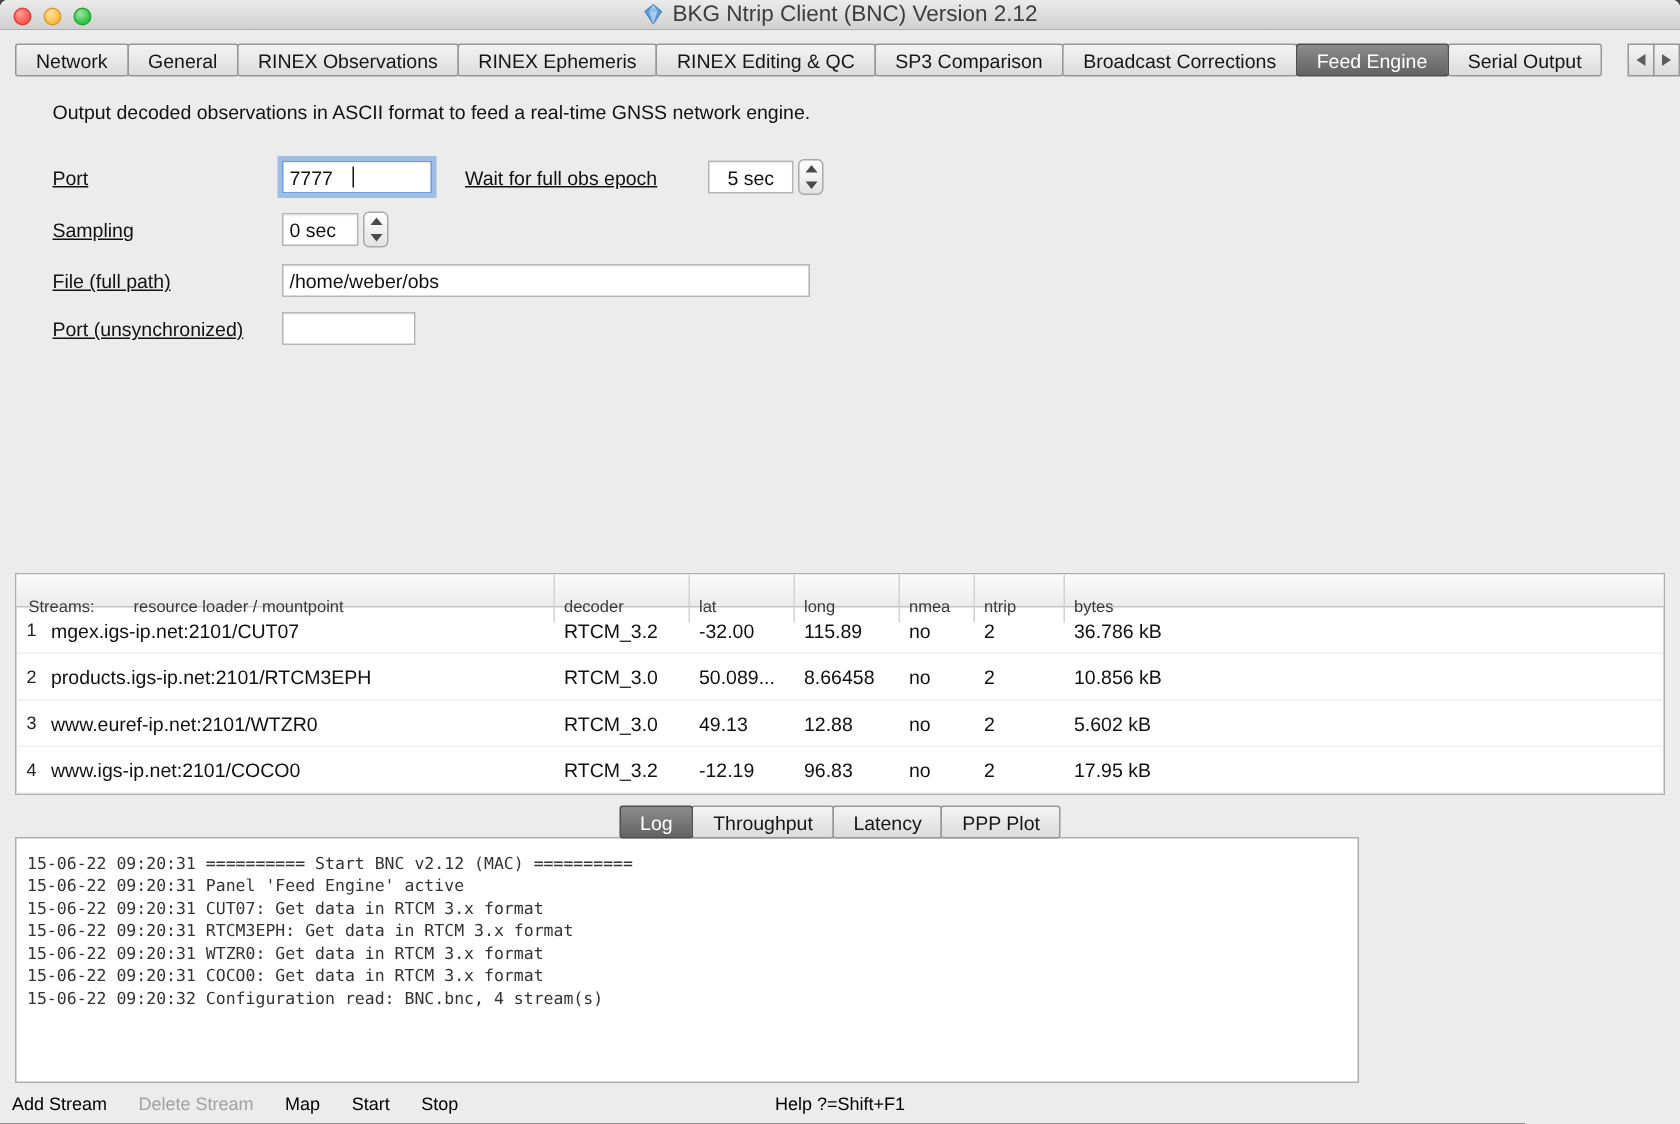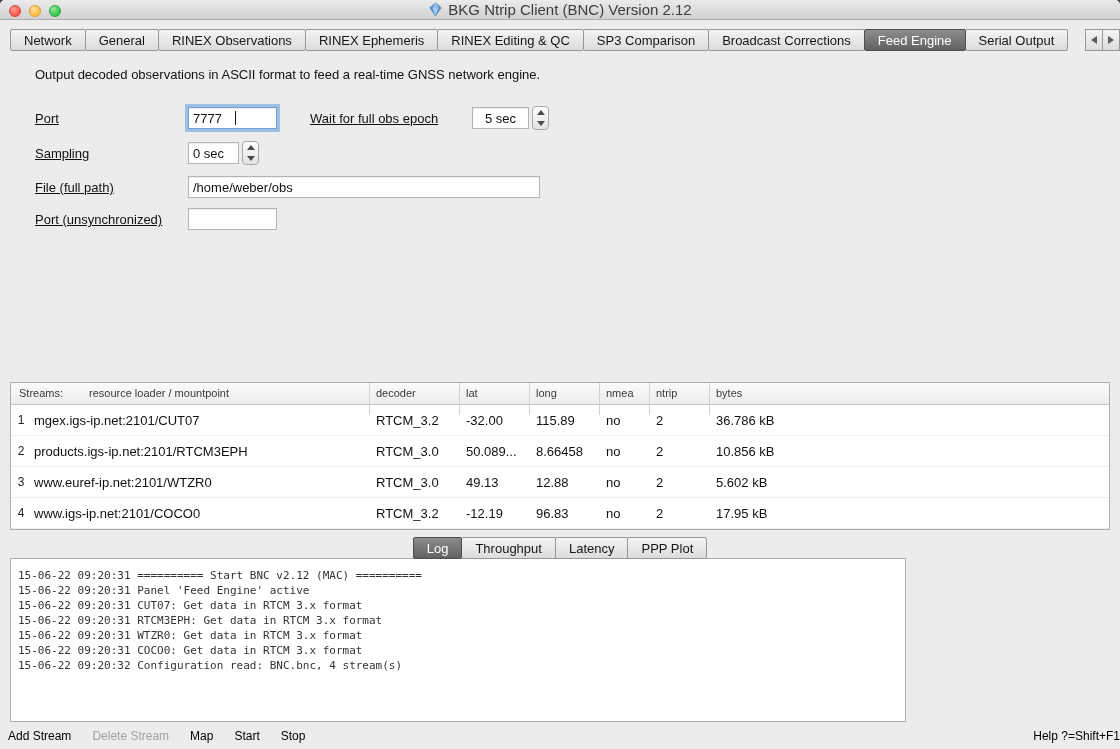--- a/index.html
+++ b/index.html
@@ -81,21 +81,21 @@
   .streams {
     position:absolute; left:10px; top:382px; width:1100px; height:148px;
     background:#fff; border:1px solid #adadad;
   }
   .thead {
     display:flex; height:22px; align-items:stretch;
     background:linear-gradient(#fbfbfb,#ececec);
     border-bottom:1px solid #c3c3c3;
     font-size:11px; color:#3a3a3a;
   }
-  .th { display:flex; align-items:flex-end; padding:16px 6px; border-right:1px solid #d2d2d2; overflow:hidden; white-space:nowrap; }
+  .th { display:flex; align-items:flex-start; padding:16px 6px; border-right:1px solid #d2d2d2; overflow:hidden; white-space:nowrap; }
   .th.first { width:359px; padding-left:8px; }
   .th .gap { margin-left:26px; }
   .th.c-dec { width:90px; } .th.c-lat { width:70px; } .th.c-lon { width:70px; }
   .th.c-nmea { width:50px; } .th.c-ntrip { width:60px; } .th.c-bytes { flex:1; border-right:none; }
 
   .trow { display:flex; height:31px; align-items:center; font-size:13px; color:#111; border-bottom:1px solid #efefef; }
   .td { white-space:nowrap; overflow:hidden; }
   .td.num { width:20px; text-align:center; font-size:12px; color:#222; }
   .td.mount { width:339px; padding-left:3px; }
   .td.dec { width:90px; padding-left:6px; }
@@ -122,21 +122,21 @@
 
   
   .bottombar {
     position:absolute; left:0; right:0; bottom:0; height:27px;
     display:flex; align-items:center; padding:0 8px; gap:21px;
     font-size:12px; color:#000;
   }
   .flatbtn { white-space:nowrap; cursor:default; }
   .flatbtn.disabled { color:#a2a2a2; }
   .helptext {
-    position:absolute; left:0; right:0; text-align:right; font-size:12px; color:#000;
+    position:absolute; left:0; right:0; text-align:center; font-size:12px; color:#000;
     pointer-events:none;
   }
 </style>
 </head>
 <body>
 
 <div class="window">
 
   <div class="titlebar">
     <div class="traffic">
@@ -168,21 +168,21 @@
         </div>
       <div class="scrollbtn">
           <span class="tri-right"></span>
         </div>
     </div>
   </div>
 
   <div class="desc">Output decoded observations in ASCII format to feed a real-time GNSS network engine.</div>
 
   <div class="lbl" style="left:35px; top:111px;">Port</div>
-  <div class="field focused" style="left:188px; top:107px; width:89px;gap:12px;">
+  <div class="field focused" style="left:188px; top:107px; width:100px;gap:12px;">
     <span>7777</span>
       <span class="caret"></span>
   </div>
 
   <div class="lbl" style="left:310px; top:111px;">Wait for full obs epoch</div>
   <div class="field" style="left:472px; top:107px; width:57px;justify-content:center;">
     <span>5 sec</span>
   </div>
   <div class="spinner" style="left:532px; top:106px;">
     <div class="half">

